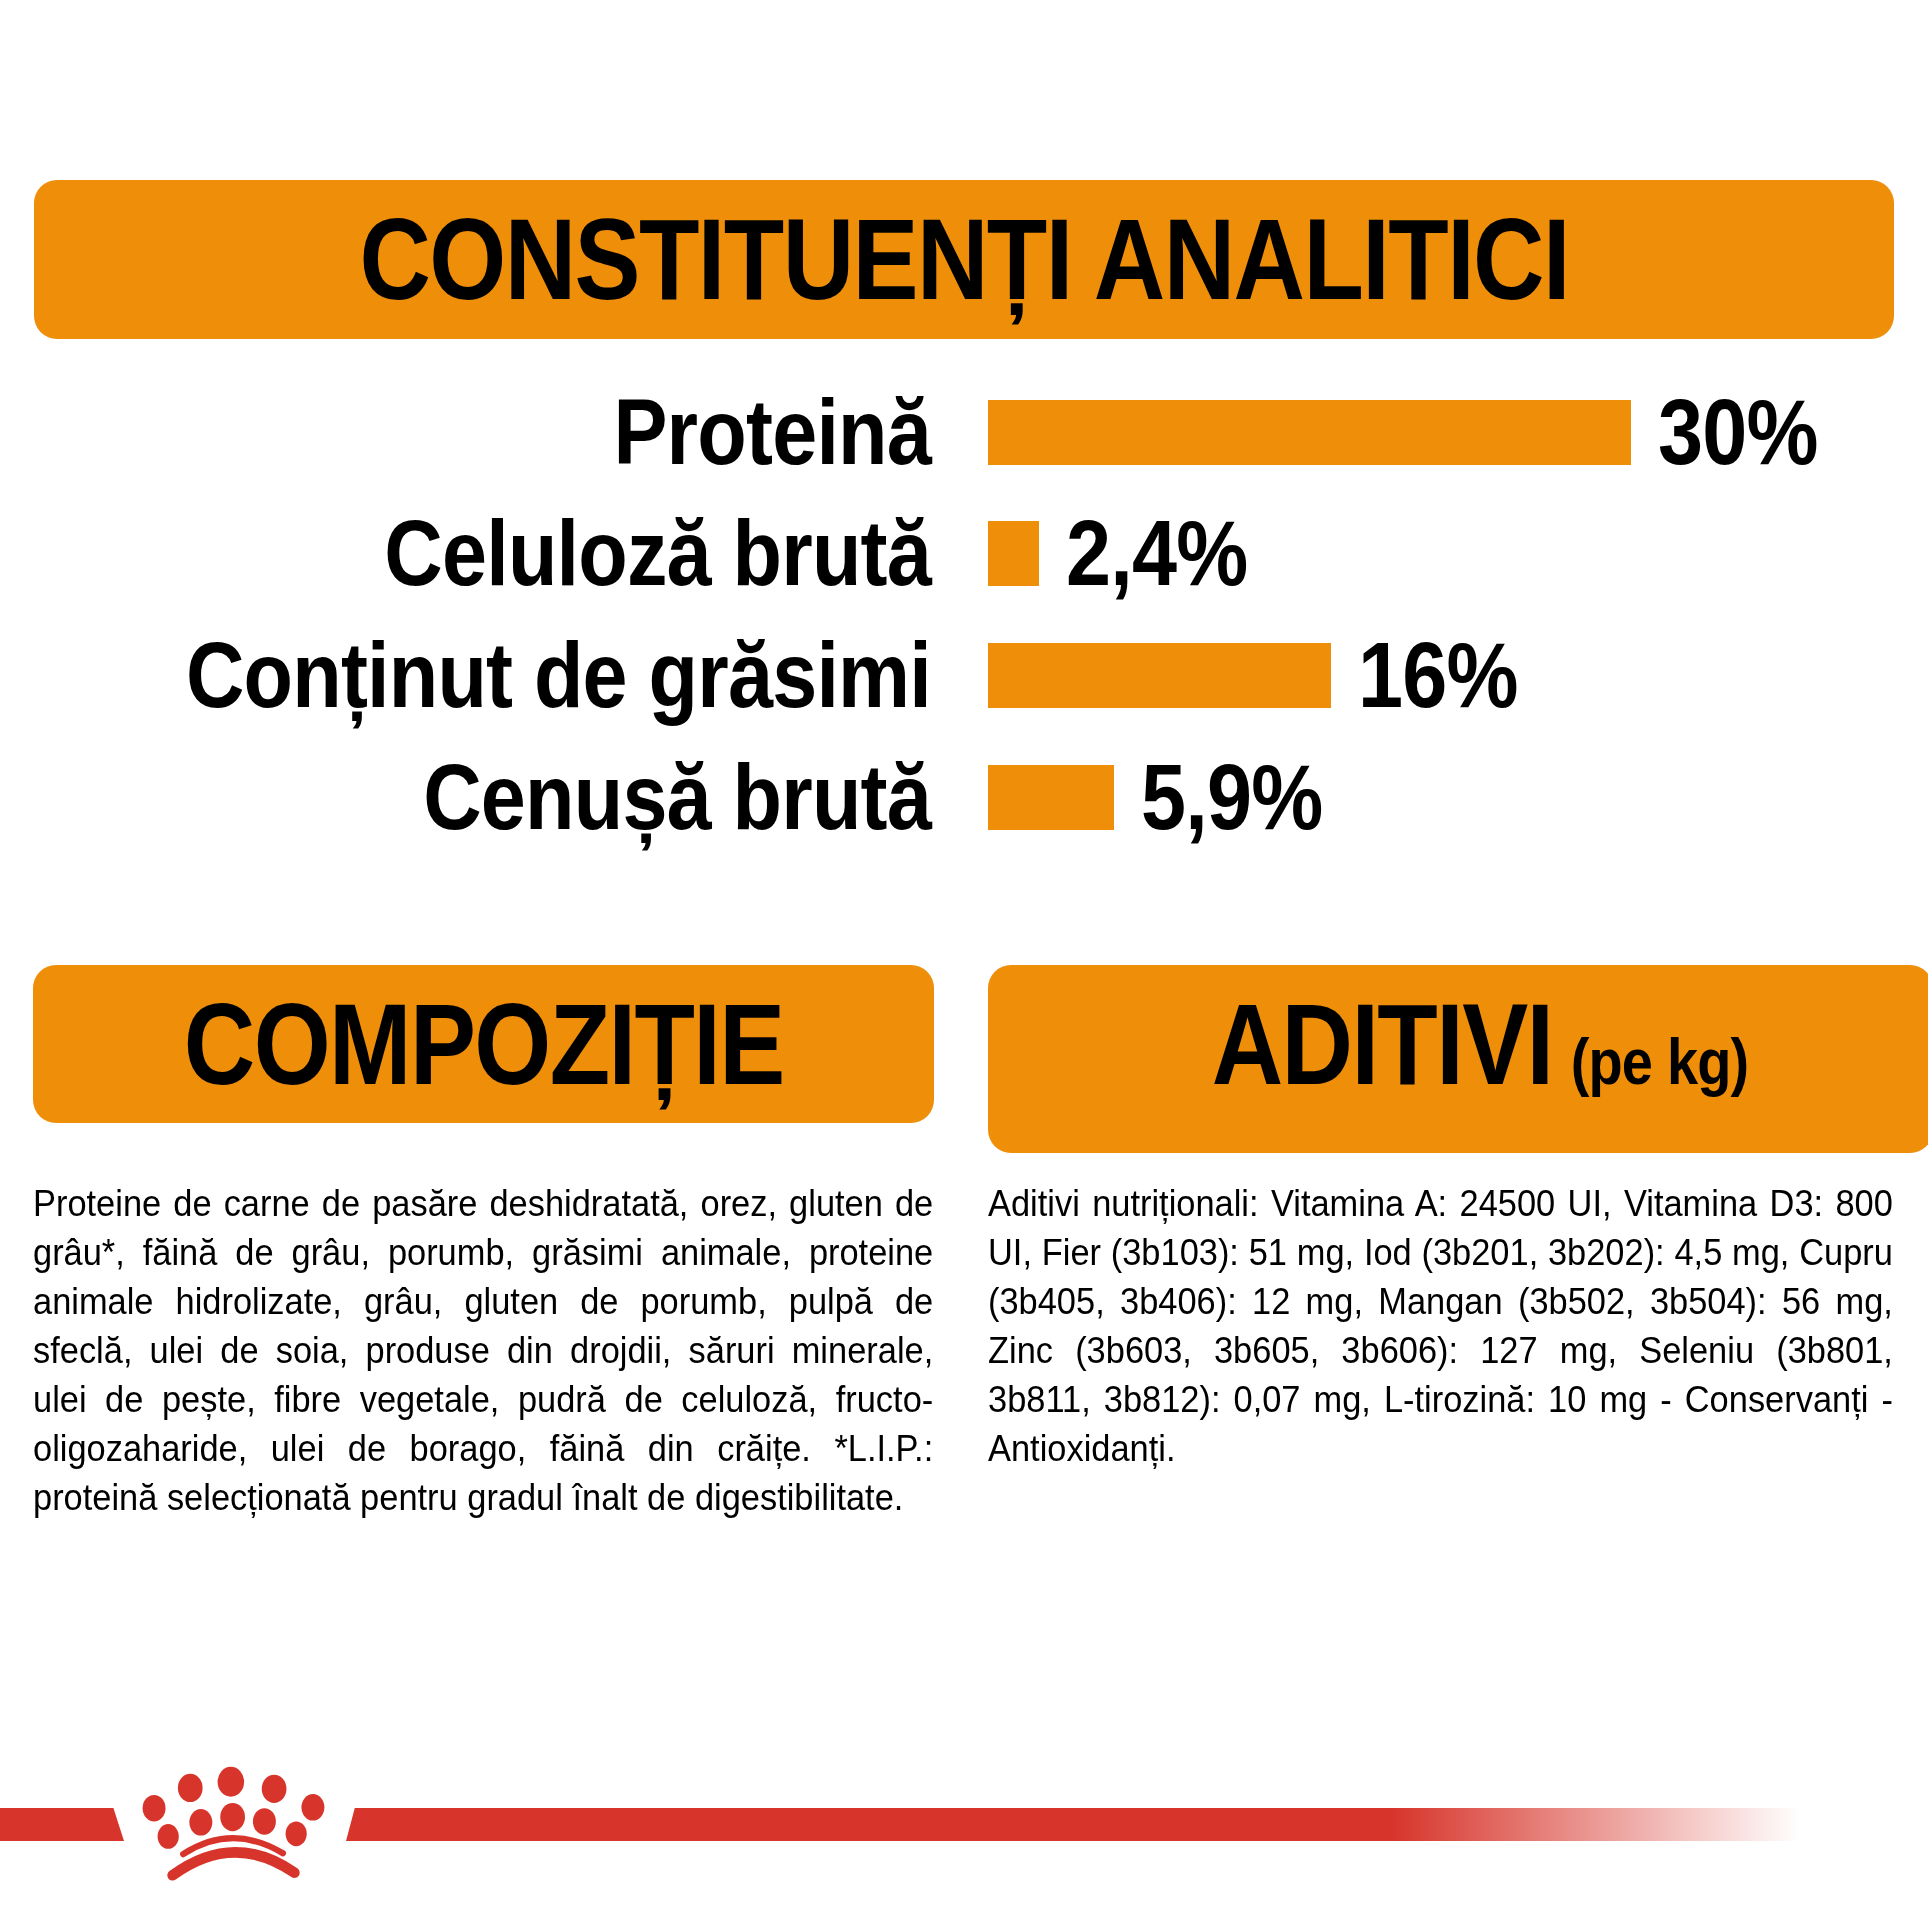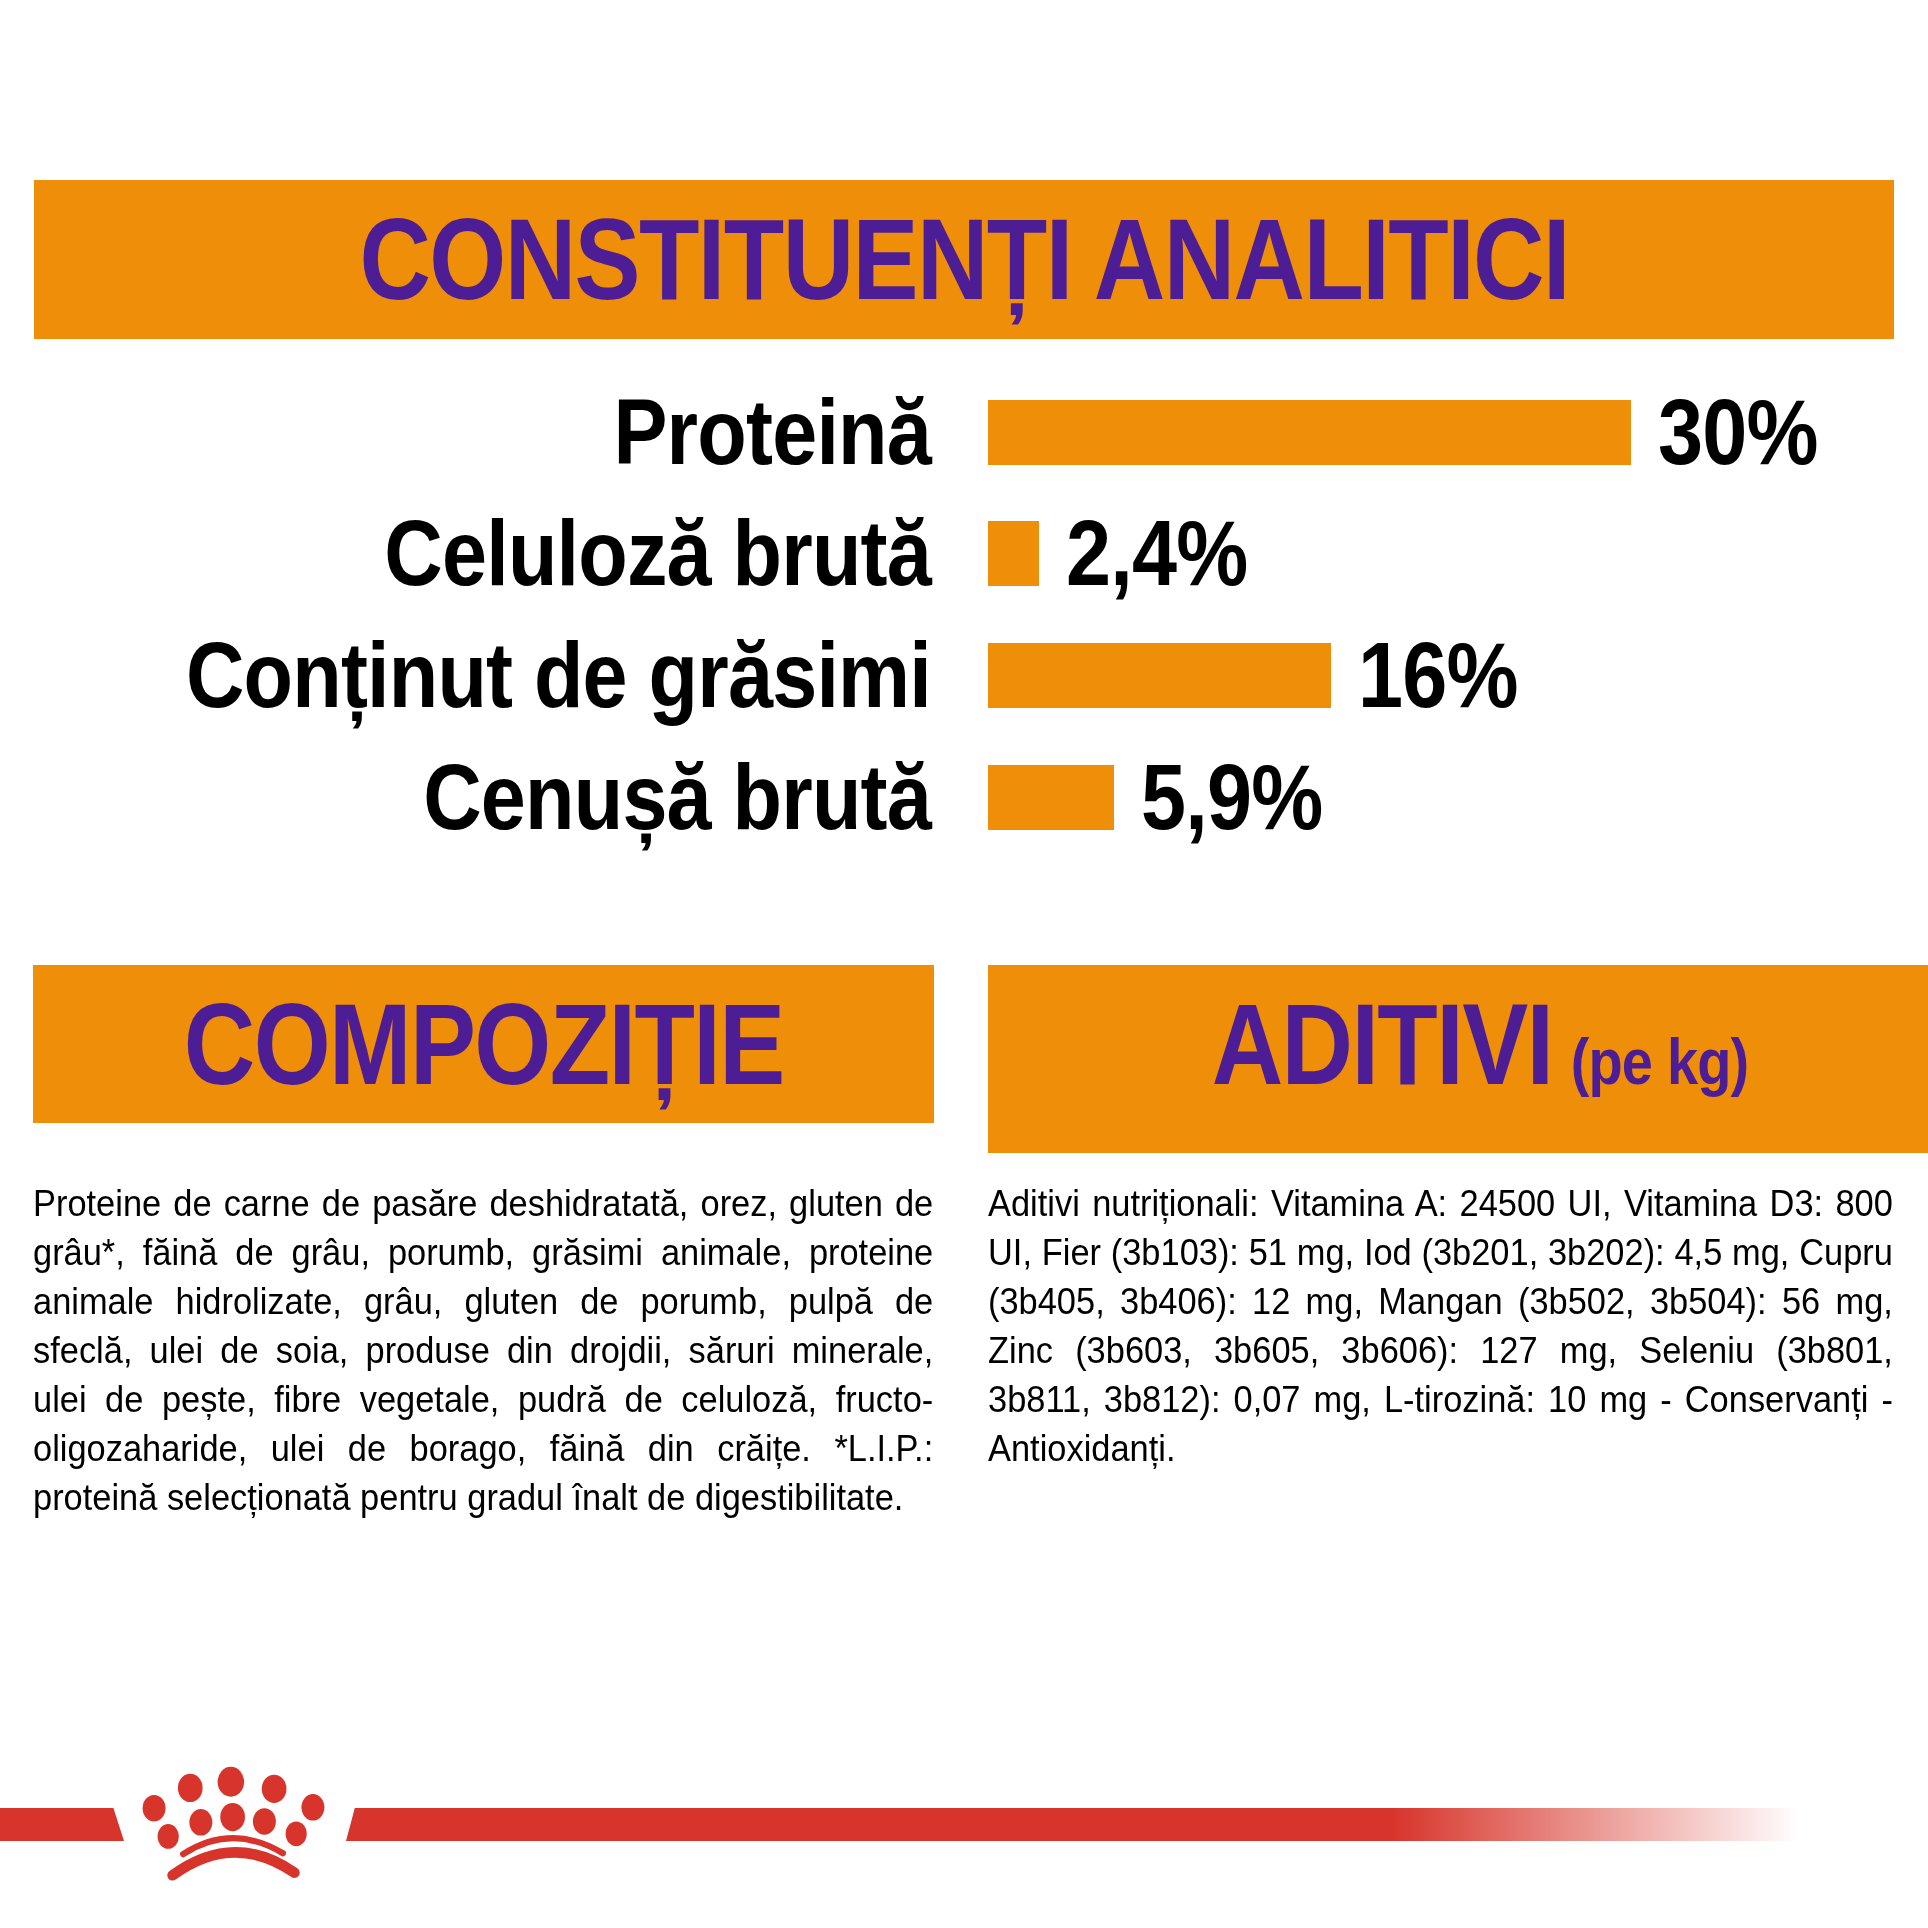--- a/index.html
+++ b/index.html
@@ -1,22 +1,22 @@
 <!DOCTYPE html>
 <html style="font-size:14px"><head>
 <meta charset="utf-8">
 <style>
   html,body{margin:0;padding:0;background:#fff;}
   #stage{
     position:relative;width:1929px;height:1929px;background:var(--bg,#fff);
     font-family:"Liberation Sans","DejaVu Sans",sans-serif;color:#000;overflow:hidden;
   }
   .banner{
-    position:absolute;background:var(--orange);color:#4c1d95;
-    text-align:center;line-height:158px;white-space:nowrap;
+    position:absolute;background:var(--orange);color:#000000;
+    text-align:center;line-height:158px;white-space:nowrap;border-radius:23px;
   }
   #header-banner{left:34px;top:180px;width:1860px;height:159px;line-height:159px;}
   .banner-inner{display:inline-block;transform:scaleX(.86);transform-origin:center;}
   .banner-title{font-size:115px;font-weight:bold;letter-spacing:-1.8px;}
   .banner-title-small{font-size:65px;font-weight:bold;letter-spacing:-0.9px;}
   #composition-banner{left:33px;top:965px;width:901px;height:158px;text-decoration:underline;}
   #additives-banner{left:988px;top:965px;width:905px;height:188px;padding-left:40px;}
   .row-label{
     position:absolute;left:0;width:931px;height:65px;line-height:65px;
     text-align:right;font-size:92px;font-weight:bold;letter-spacing:-0.9px;

